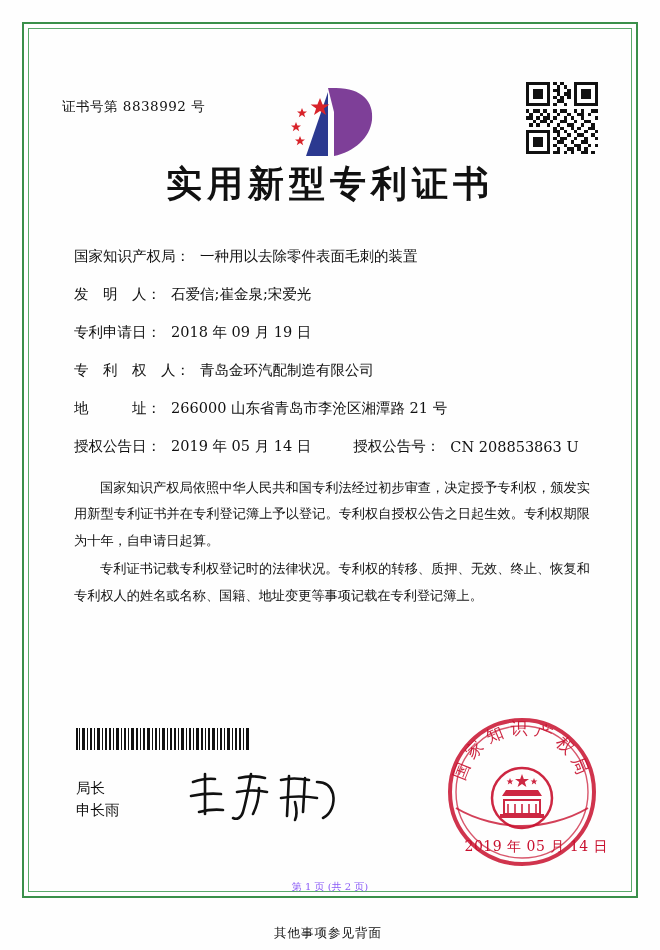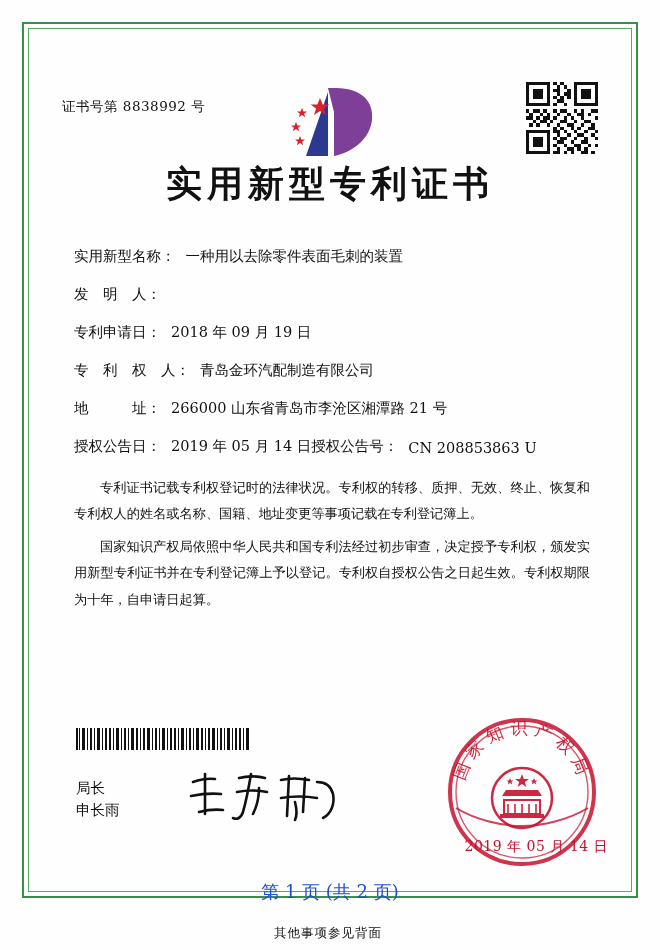--- a/index.html
+++ b/index.html
@@ -96,22 +96,23 @@
     flex: 0 0 auto;
   }
   .field-value {
     margin-left: 10px;
     flex: 1 1 auto;
   }
   .field-row.two-col {
     justify-content: flex-start;
   }
   .field-row .col2 {
+    margin-left: 42px;
     display: flex;
-    align-items: flex-end;
+    align-items: center;
   }
   .col2 .field-value { margin-left: 10px; }
 
   .para {
     font-family: "DejaVu Serif", "Liberation Serif", serif;
     font-size: 13.2px;
     line-height: 2.0;
     color: #111;
     text-align: justify;
     padding-left: 14px;
@@ -163,22 +164,22 @@
     color: #c8102e;
     letter-spacing: 0.5px;
   }
   .page-no {
     position: absolute;
     left: 0;
     right: 0;
     top: 880px;
     text-align: center;
     font-family: "DejaVu Serif", "Liberation Serif", serif;
-    font-size: 18px;
-    color: #1d4ed8;
+    font-size: 10px;
+    color: #8b5cf6;
   }
   .footer-note {
     position: absolute;
     left: 0;
     right: 4px;
     top: 925px;
     text-align: center;
     font-family: "DejaVu Serif", "Liberation Serif", serif;
     font-size: 12.5px;
     color: #111;
@@ -318,25 +319,26 @@
             <rect x="19" y="20" width="1" height="1"></rect>
           </g>
         </svg>
       </div>
     </div>
 
     <div class="title">实用新型专利证书</div>
 
     <div class="fields">
       <div class="field-row">
-        <span class="field-label">实用新型名称：</span>
+        <span class="field-label">国家知识产权局：</span>
         <span class="field-value">一种用以去除零件表面毛刺的装置</span>
       </div>
       <div class="field-row">
         <span class="field-label">发　明　人：</span>
+        <span class="field-value">石爱信;崔金泉;宋爱光</span>
       </div>
       <div class="field-row">
         <span class="field-label">专利申请日：</span>
         <span class="field-value">2018 年 09 月 19 日</span>
       </div>
       <div class="field-row">
         <span class="field-label">专　利　权　人：</span>
         <span class="field-value">青岛金环汽配制造有限公司</span>
       </div>
       <div class="field-row">
@@ -346,22 +348,22 @@
       <div class="field-row two-col">
         <span class="field-label">授权公告日：</span>
         <span class="field-value" style="flex:0 0 auto;">2019 年 05 月 14 日</span>
         <span class="col2">
           <span class="field-label">授权公告号：</span>
           <span class="field-value">CN 208853863 U</span>
         </span>
       </div>
     </div>
 
+    <div class="para">国家知识产权局依照中华人民共和国专利法经过初步审查，决定授予专利权，颁发实用新型专利证书并在专利登记簿上予以登记。专利权自授权公告之日起生效。专利权期限为十年，自申请日起算。</div>
     <div class="para second">专利证书记载专利权登记时的法律状况。专利权的转移、质押、无效、终止、恢复和专利权人的姓名或名称、国籍、地址变更等事项记载在专利登记簿上。</div>
-    <div class="para">国家知识产权局依照中华人民共和国专利法经过初步审查，决定授予专利权，颁发实用新型专利证书并在专利登记簿上予以登记。专利权自授权公告之日起生效。专利权期限为十年，自申请日起算。</div>
 
   </div>
 
   <div class="barcode">
     <svg viewBox="0 0 175 22" width="175" height="22" preserveAspectRatio="none" shape-rendering="crispEdges">
       <g fill="#111">
         <rect x="0" y="0" width="2" height="22"></rect>
           <rect x="3" y="0" width="1" height="22"></rect>
         <rect x="6" y="0" width="3" height="22"></rect>
           <rect x="11" y="0" width="1" height="22"></rect>

